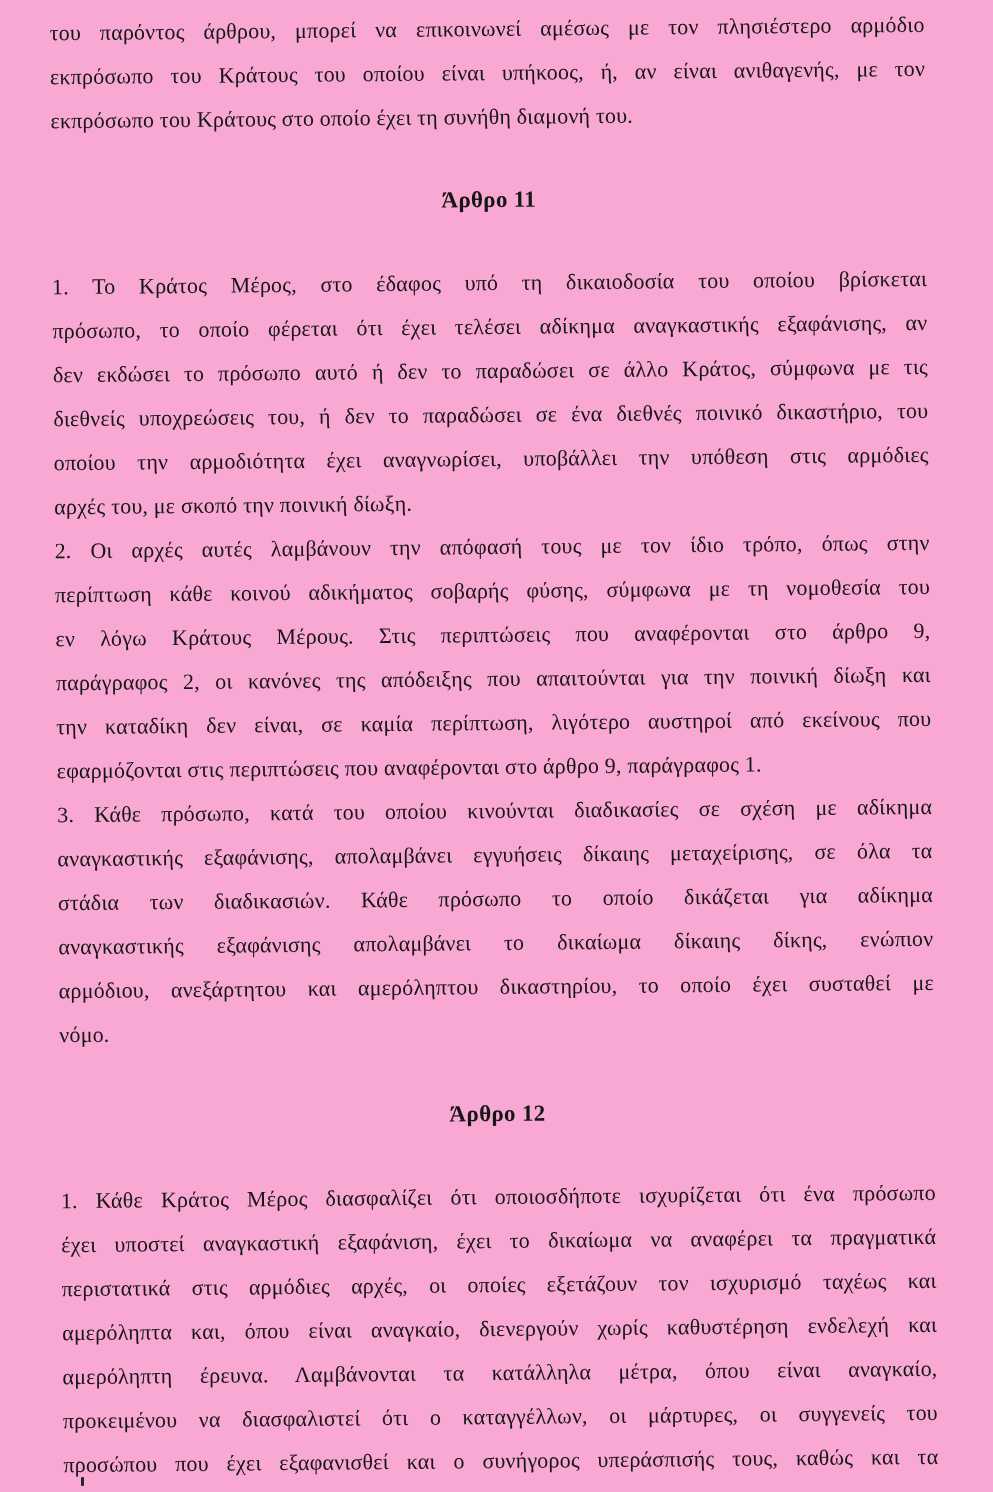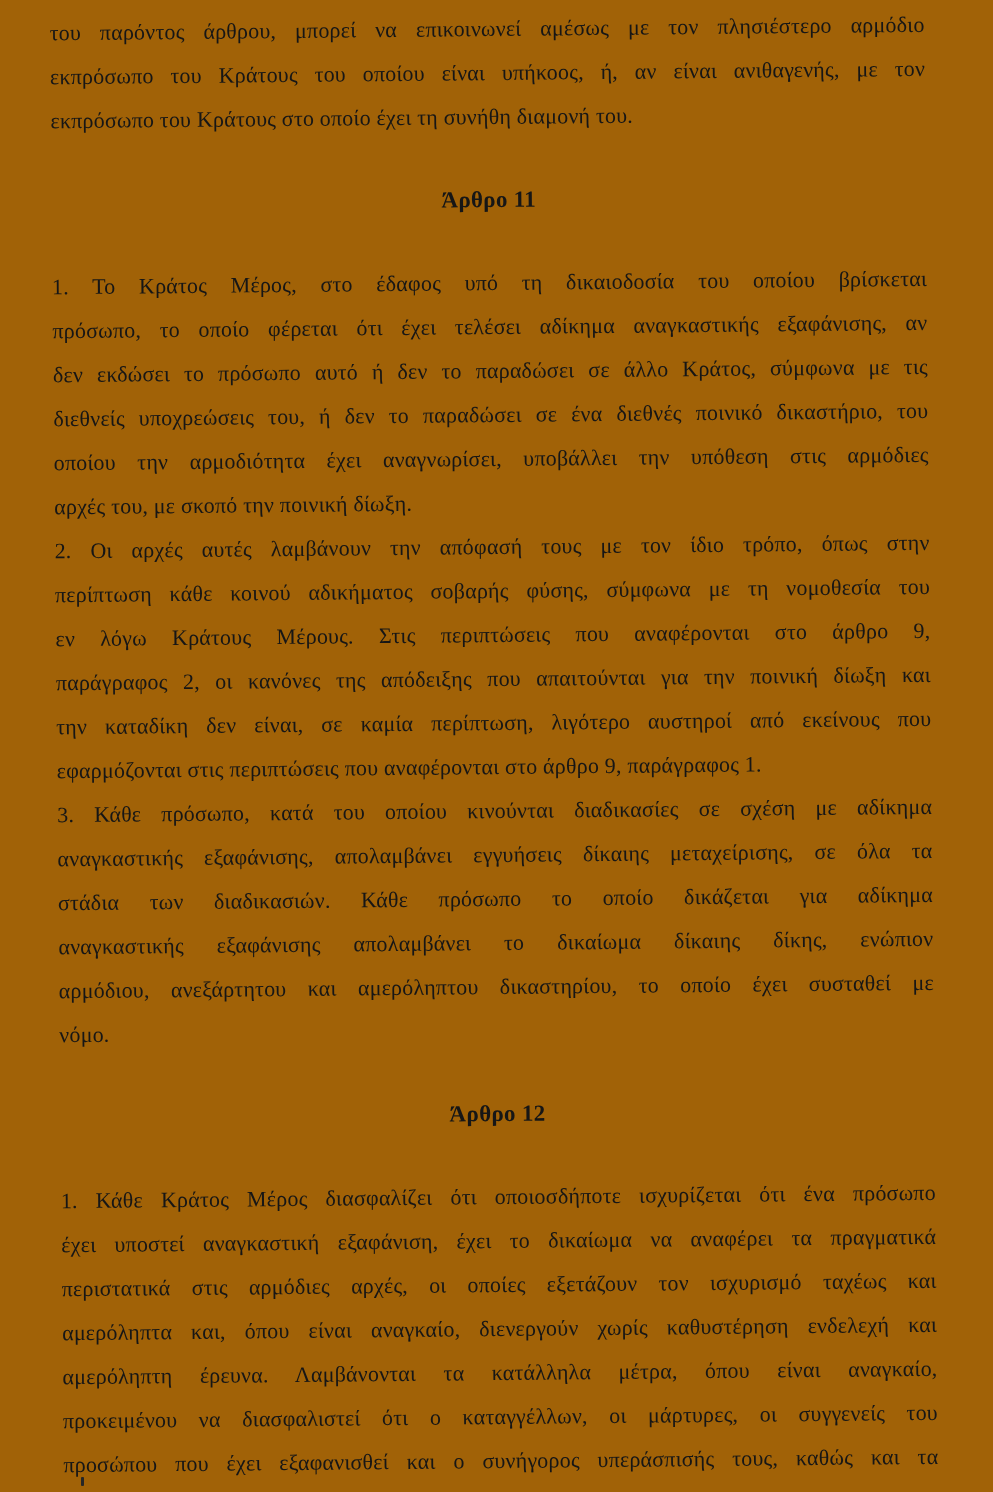--- a/index.html
+++ b/index.html
@@ -1,20 +1,20 @@
 <!DOCTYPE html>
 <html lang="el"><head>
 <meta charset="utf-8">
 <style>
   html, body { margin: 0; padding: 0; background: #ffffff; }
   .page {
     position: relative;
     width: 993px;
     height: 1492px;
-    background: #a16207;
+    background: #f9a8d4;
     overflow: hidden;
     font-family: "Liberation Serif", "DejaVu Serif", serif;
     color: #161616;
   }
   .content {
     position: absolute;
     top: 0; left: 0;
     width: 875px;
     padding: 7px 60px 0 55px;
     transform: rotate(-0.55deg);

